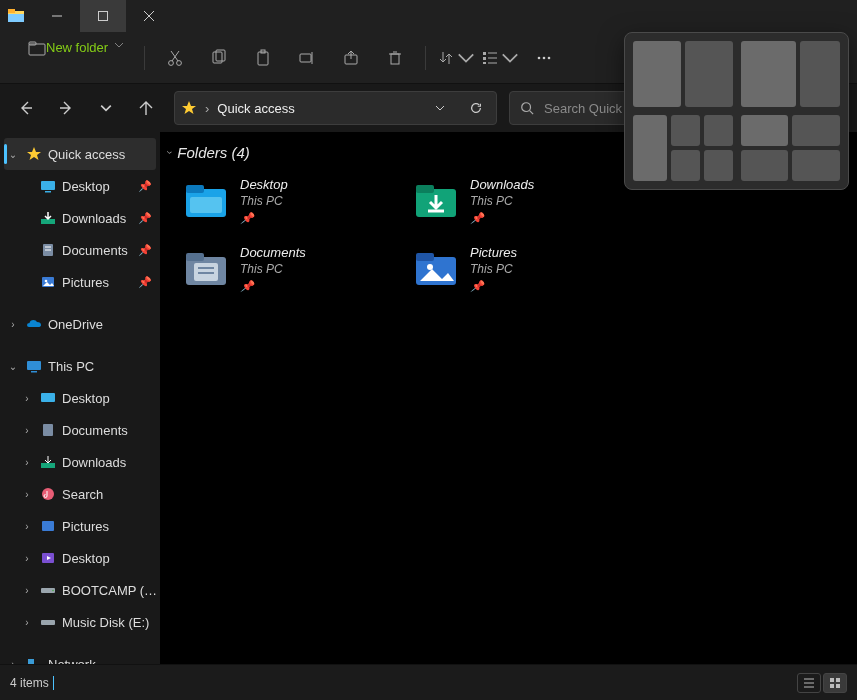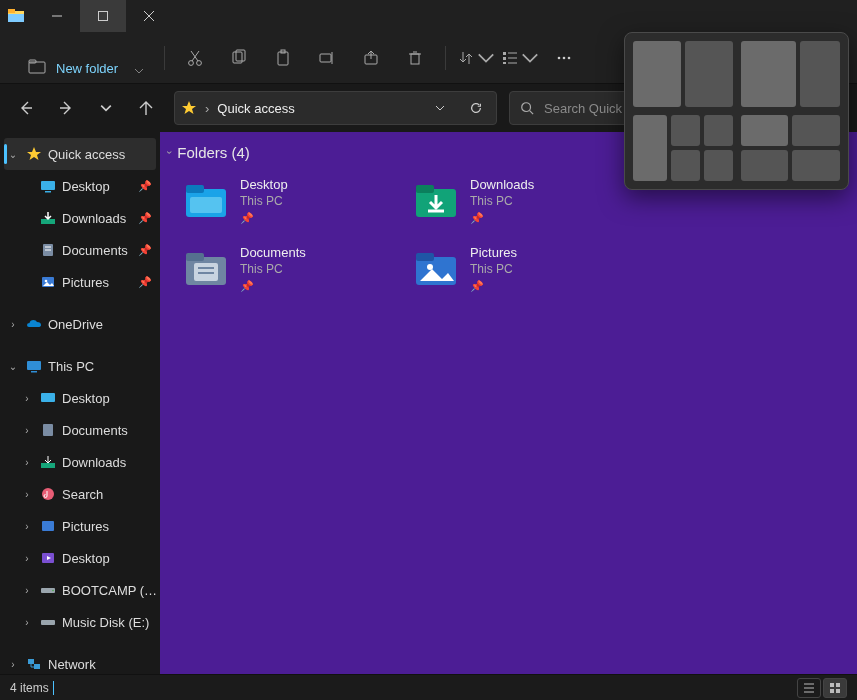--- a/index.html
+++ b/index.html
@@ -12,21 +12,21 @@
   .titlebar .title { flex: 1; font-size: 12px; color: #ddd; }
   .win-controls { display: flex; }
   .win-btn { width: 46px; height: 32px; display: flex; align-items: center; justify-content: center; color: #ccc; }
   .win-btn svg { width: 10px; height: 10px; }
   .win-btn.max { background: #3a3a3a; }
 
   
   .toolbar { height: 52px; background: #202020; border-bottom: 1px solid #111; display: flex; align-items: center; padding: 0 18px; gap: 4px; }
   .tool-btn { width: 40px; height: 36px; display: flex; align-items: center; justify-content: center; border-radius: 4px; color: #aaa; position: relative; }
   .tool-sep { width: 1px; height: 24px; background: #3a3a3a; margin: 0 6px; }
-  .new-folder { display: flex; align-items: flex-end; gap: 10px; height: 36px; padding: 0 10px; border-radius: 4px; color: #7dd3fc; }
+  .new-folder { display: flex; align-items: flex-start; gap: 0; height: 36px; padding: 0 10px; border-radius: 4px; color: #84cc16; }
   .new-folder .chev { margin-left: 6px; opacity: .7; }
   .tool-btn svg, .new-folder svg.main { width: 18px; height: 18px; }
 
   
   .navrow { height: 48px; background: #191919; display: flex; align-items: center; padding: 0 8px; gap: 4px; }
   .nav-btn { width: 36px; height: 36px; display: flex; align-items: center; justify-content: center; color: #ccc; border-radius: 4px; }
   .addrbar { flex: 1; height: 34px; background: #2b2b2b; border: 1px solid #3d3d3d; border-radius: 4px; display: flex; align-items: center; padding: 0 6px; gap: 8px; margin-left: 6px; }
   .addrbar .crumb { color: #eee; font-size: 13px; }
   .addrbar .spacer { flex: 1; }
   .addrbar .small-btn { width: 28px; height: 28px; display: flex; align-items: center; justify-content: center; color: #ccc; }
@@ -39,33 +39,33 @@
   .sidebar { width: 160px; background: #191919; overflow-y: auto; padding: 6px 0; }
   .tree-item { display: flex; align-items: center; height: 32px; padding-left: 6px; gap: 6px; color: #ddd; }
   .tree-item .expander { width: 14px; display: flex; justify-content: center; color: #aaa; font-size: 10px; }
   .tree-item .ticon { width: 16px; height: 16px; display: flex; align-items: center; justify-content: center; }
   .tree-item .label { flex: 1; font-size: 13px; white-space: nowrap; overflow: hidden; text-overflow: ellipsis; }
   .tree-item .pin { color: #888; font-size: 11px; margin-right: 8px; }
   .tree-item.indent1 { padding-left: 20px; }
   .tree-item.selected { background: #2d2d2d; border-radius: 3px; margin: 0 4px; padding-left: 2px; position: relative; }
   .tree-item.selected::before { content:""; position:absolute; left:0; top:6px; bottom:6px; width:3px; background:#4cc2ff; border-radius:2px; }
 
-  .content { flex: 1; background: #4c1d95; overflow: auto; position: relative; }
+  .content { flex: 1; background: #000000; overflow: auto; position: relative; font-style: italic; }
   .section-head { display: flex; align-items: center; gap: 6px; padding: 12px 12px 8px 8px; color: #e6e6e6; font-size: 15px; }
   .section-head .chev { color: #aaa; font-size: 10px; transform: rotate(90deg); }
   .grid { display: flex; flex-wrap: wrap; padding: 4px 20px; gap: 6px 20px; }
   .tile { width: 210px; height: 62px; display: flex; align-items: flex-start; gap: 12px; padding: 4px 4px; border-radius: 4px; }
   .tile .ficon { width: 44px; height: 44px; margin-top: 2px; }
   .tile .meta { display: flex; flex-direction: column; gap: 2px; }
   .tile .name { color: #eee; font-size: 13px; }
   .tile .sub { color: #aaa; font-size: 12px; }
   .tile .pin { color: #888; font-size: 11px; margin-top: 2px; }
 
   
-  .statusbar { height: 26px; background: #1b1b1b; border-top: 1px solid #111; display: flex; align-items: center; padding: 0 10px; font-size: 12px; color: #ccc; }
+  .statusbar { height: 36px; background: #1b1b1b; border-top: 1px solid #111; display: flex; align-items: center; padding: 0 10px; font-size: 12px; color: #ccc; }
   .statusbar .flex { flex: 1; }
   .statusbar .caret { width:1px; height:14px; background:#4cc2ff; margin-left:4px; }
   .view-btn { width: 24px; height: 20px; margin-left: 2px; display: flex; align-items: center; justify-content: center; border: 1px solid #444; border-radius: 3px; color: #bbb; }
   .view-btn.active { background:#3a3a3a; }
 
   
   .snap-flyout { position: absolute; top: 32px; right: 8px; width: 225px; height: 158px; background: #2c2c2c; border: 1px solid #4a4a4a; border-radius: 8px; padding: 8px; display: grid; grid-template-columns: 1fr 1fr; grid-template-rows: 1fr 1fr; gap: 8px; box-shadow: 0 8px 24px rgba(0,0,0,.5); z-index: 50; }
   .layout { background: transparent; display: grid; gap: 4px; border-radius: 4px; }
   .layout .cell { background: #555; border-radius: 3px; }
   .layout .cell.hl { background: #6b6b6b; }

